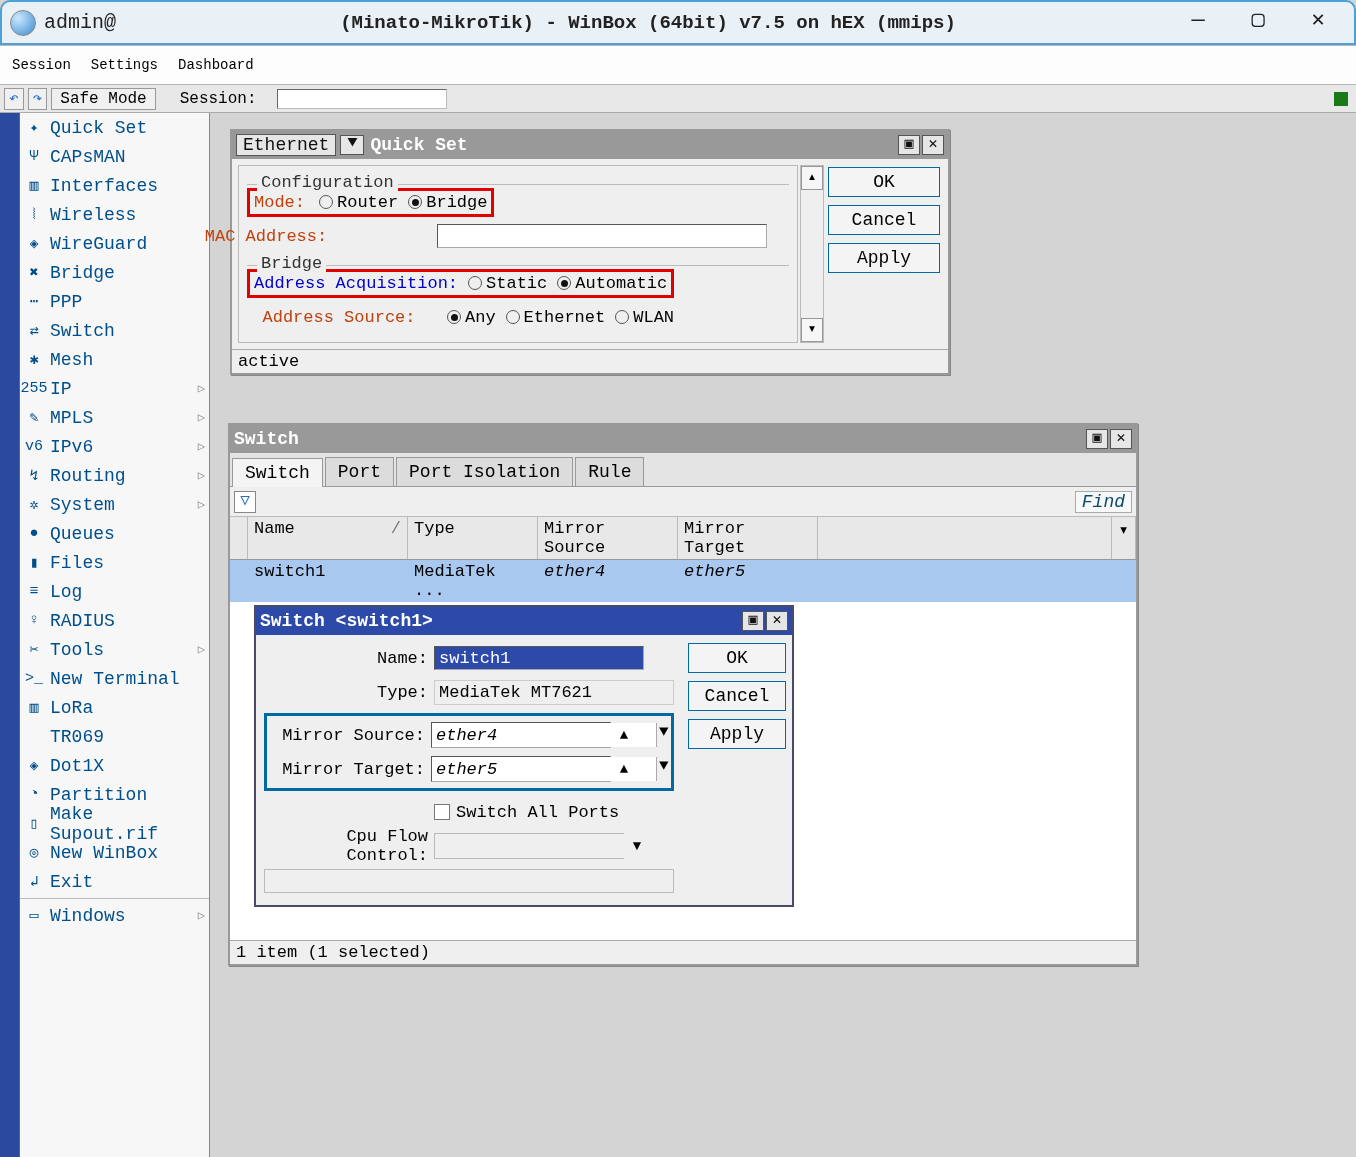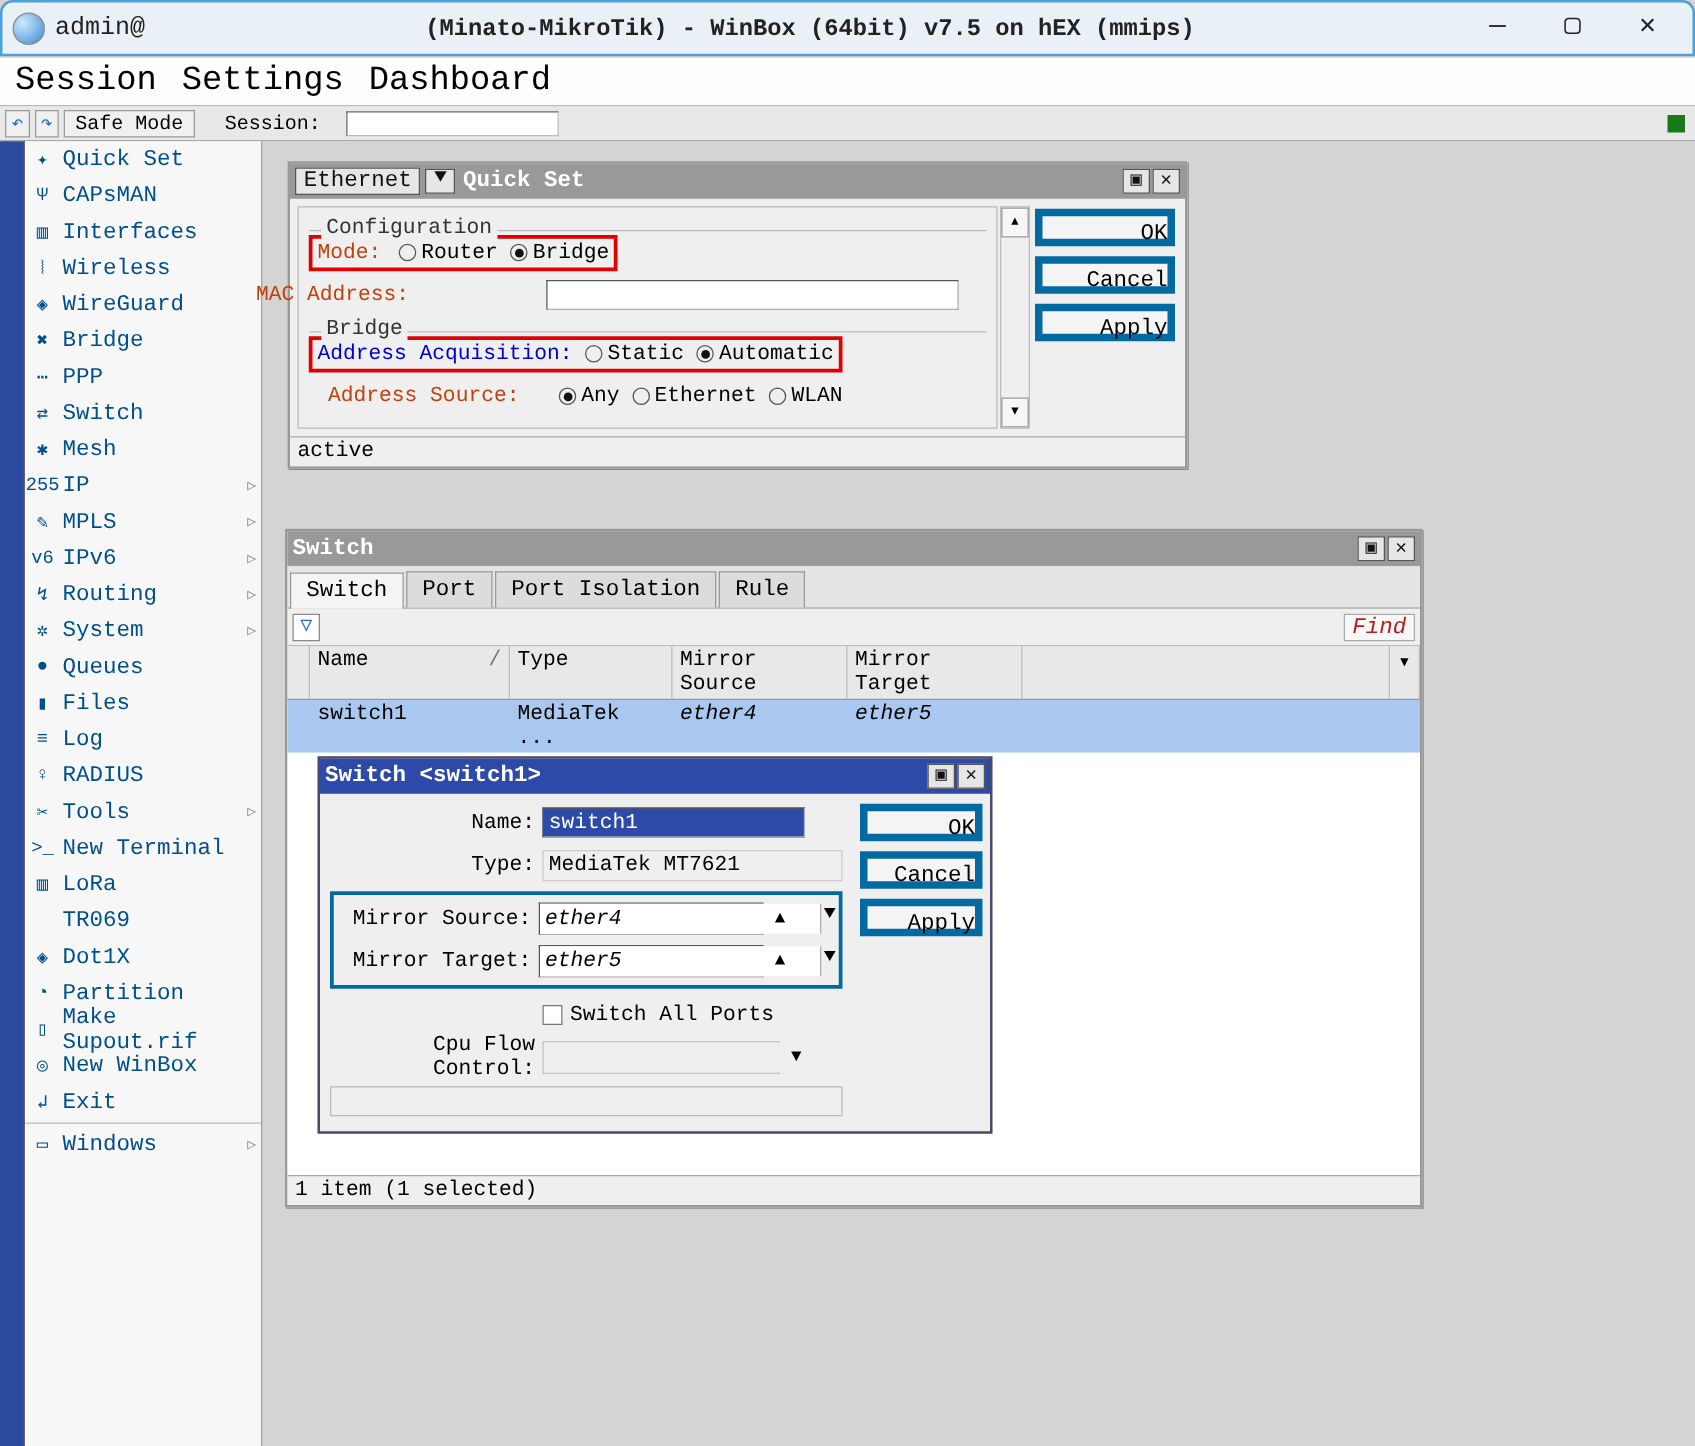--- a/index.html
+++ b/index.html
@@ -5,21 +5,21 @@
   * { box-sizing: border-box; margin: 0; padding: 0; font-family: "Consolas", "Courier New", monospace; }
   body { background: #d4d4d4; width: 1356px; height: 1157px; overflow: hidden; }
 
   .titlebar { height: 45px; background: #e9f0f6; border: 2px solid #4da0d8; border-top-left-radius: 10px; border-top-right-radius: 10px; display: flex; align-items: center; padding: 0 8px; font-size: 20px; color: #222; }
   .titlebar .globe { width: 26px; height: 26px; border-radius: 50%; background: radial-gradient(circle at 30% 30%, #cce9ff, #3a8bd0); margin-right: 8px; border: 1px solid #888; }
   .titlebar .title-left { flex: 0 0 auto; }
   .titlebar .title-center { flex: 1; text-align: center; font-size: 19px; font-weight: bold; }
   .titlebar .win-btns { display: flex; gap: 24px; padding-right: 10px; }
   .titlebar .win-btn { width: 36px; height: 28px; font-size: 22px; text-align: center; line-height: 24px; }
 
-  .menubar { height: 40px; background: #fdfdfd; border-top: 1px solid #b8b8b8; border-bottom: 1px solid #b8b8b8; display: flex; align-items: center; padding: 0 12px; gap: 20px; font-size: 27px; font-family: "Segoe UI", sans-serif; }
+  .menubar { height: 40px; background: #fdfdfd; border-top: 1px solid #b8b8b8; border-bottom: 1px solid #b8b8b8; display: flex; align-items: center; padding: 0 12px; gap: 20px; font-size: 14px; font-family: "Segoe UI", sans-serif; }
   .menubar span { cursor: default; }
 
   .toolbar { height: 28px; background: #e8e8e8; border-bottom: 1px solid #aaa; display: flex; align-items: center; padding: 0 4px; font-size: 16px; }
   .tbtn { border: 1px solid #999; background: #f0f0f0; padding: 0 4px; height: 22px; line-height: 20px; margin-right: 4px; }
   .session-input { border: 1px inset #bbb; width: 170px; height: 20px; background: #fff; }
   .status-sq { width: 14px; height: 14px; background: #1a7a1a; margin-left: auto; margin-right: 4px; }
 
   .main { display: flex; height: calc(1157px - 45px - 40px - 28px); }
 
   .side-tab { width: 20px; background: #2a4a9f; border-right: 1px solid #666; position: relative; }
@@ -38,39 +38,39 @@
   .mdi-title.active { background: #2d4aa8; }
   .mdi-title .t-btn { width: 22px; height: 20px; border: 1px solid #555; background: #e6e6e6; color: #111; text-align: center; line-height: 17px; font-size: 15px; margin-left: 2px; font-weight: normal; }
   .mdi-title .combo-btn { width: 24px; height: 20px; border: 1px solid #555; background: #e6e6e6; color: #111; text-align: center; line-height: 17px; margin-left: 4px; font-weight: normal; }
   .mdi-title .spacer { flex: 1; }
 
   .qs-body { display: flex; padding: 4px; }
   .qs-form { flex: 1; border: 1px solid #bbb; background: #efefef; margin: 2px; position: relative; }
   .qs-scroll { width: 24px; display: flex; flex-direction: column; justify-content: space-between; border: 1px solid #bbb; background: #efefef; margin: 2px 0; }
   .qs-scroll .sbtn { height: 24px; border: 1px solid #999; background: #f6f6f6; text-align: center; font-size: 15px; line-height: 22px; }
   .qs-right { width: 120px; padding: 4px; display: flex; flex-direction: column; gap: 8px; }
-  .wbtn { height: 30px; border: 6px solid #0369a1; background: #f4f4f4; font-size: 18px; line-height: 28px; text-align: right; }
+  .wbtn { height: 30px; border: 1px solid #0369a1; background: #f4f4f4; font-size: 18px; line-height: 28px; text-align: center; }
 
   .fieldset-label { position: absolute; top: -2px; left: 10px; background: #efefef; padding: 0 4px; font-size: 17px; color: #333; }
   .field-row { display: flex; align-items: center; height: 34px; padding: 0 8px; font-size: 17px; }
   .field-label { width: 190px; text-align: center; padding-right: 6px; color: #c2410c; }
   .radio { width: 14px; height: 14px; border: 1.5px solid #555; border-radius: 50%; margin: 0 4px 0 10px; display: inline-flex; align-items: center; justify-content: center; }
   .radio.checked::after { content: ""; width: 7px; height: 7px; background: #111; border-radius: 50%; }
   .text-input { border: 1px inset #aaa; height: 24px; background: #fff; }
   .red-box { border: 3px solid #e00000; padding: 2px 4px; display: inline-flex; align-items: center; }
 
   .status-bar { height: 24px; border-top: 1px solid #aaa; background: #efefef; padding: 0 6px; font-size: 17px; line-height: 24px; }
 
   .tabs { display: flex; background: #e4e4e4; border-bottom: 1px solid #999; }
   .tab { padding: 4px 12px; font-size: 18px; border: 1px solid #999; border-bottom: none; background: #dcdcdc; margin-top: 4px; margin-left: 2px; }
   .tab.active { background: #f4f4f4; position: relative; top: 1px; }
 
   .filter-row { height: 30px; display: flex; align-items: center; padding: 2px 4px; background: #efefef; border-bottom: 1px solid #bbb; }
   .filter-icon { width: 22px; height: 22px; border: 1px solid #888; text-align: center; line-height: 19px; color: #2a6fc0; background: #fff; }
-  .find { margin-left: auto; font-style: italic; color: #b91c1c; font-size: 18px; border: 1px solid #aaa; padding: 0 6px; background: #f8f8f8; }
+  .find { margin-left: auto; font-style: italic; color: #0c4a6e; font-size: 18px; border: 1px solid #aaa; padding: 0 6px; background: #f8f8f8; }
 
   .grid-header { display: flex; background: #e8e8e8; border-bottom: 1px solid #999; font-size: 17px; }
   .gh { border-right: 1px solid #bbb; padding: 2px 6px; }
   .grid-row { display: flex; font-size: 17px; padding: 1px 0; }
   .grid-row.sel { background: #a8c8f0; }
   .gc { padding: 1px 6px; }
 
   .sw-dialog { position: absolute; left: 24px; top: 155px; width: 540px; border: 2px solid #4a4a6a; background: #efefef; }
   .sw-dialog .mdi-title { background: #2d4aa8; }
   .form-row { display: flex; align-items: center; height: 34px; font-size: 17px; padding: 0 6px; }

